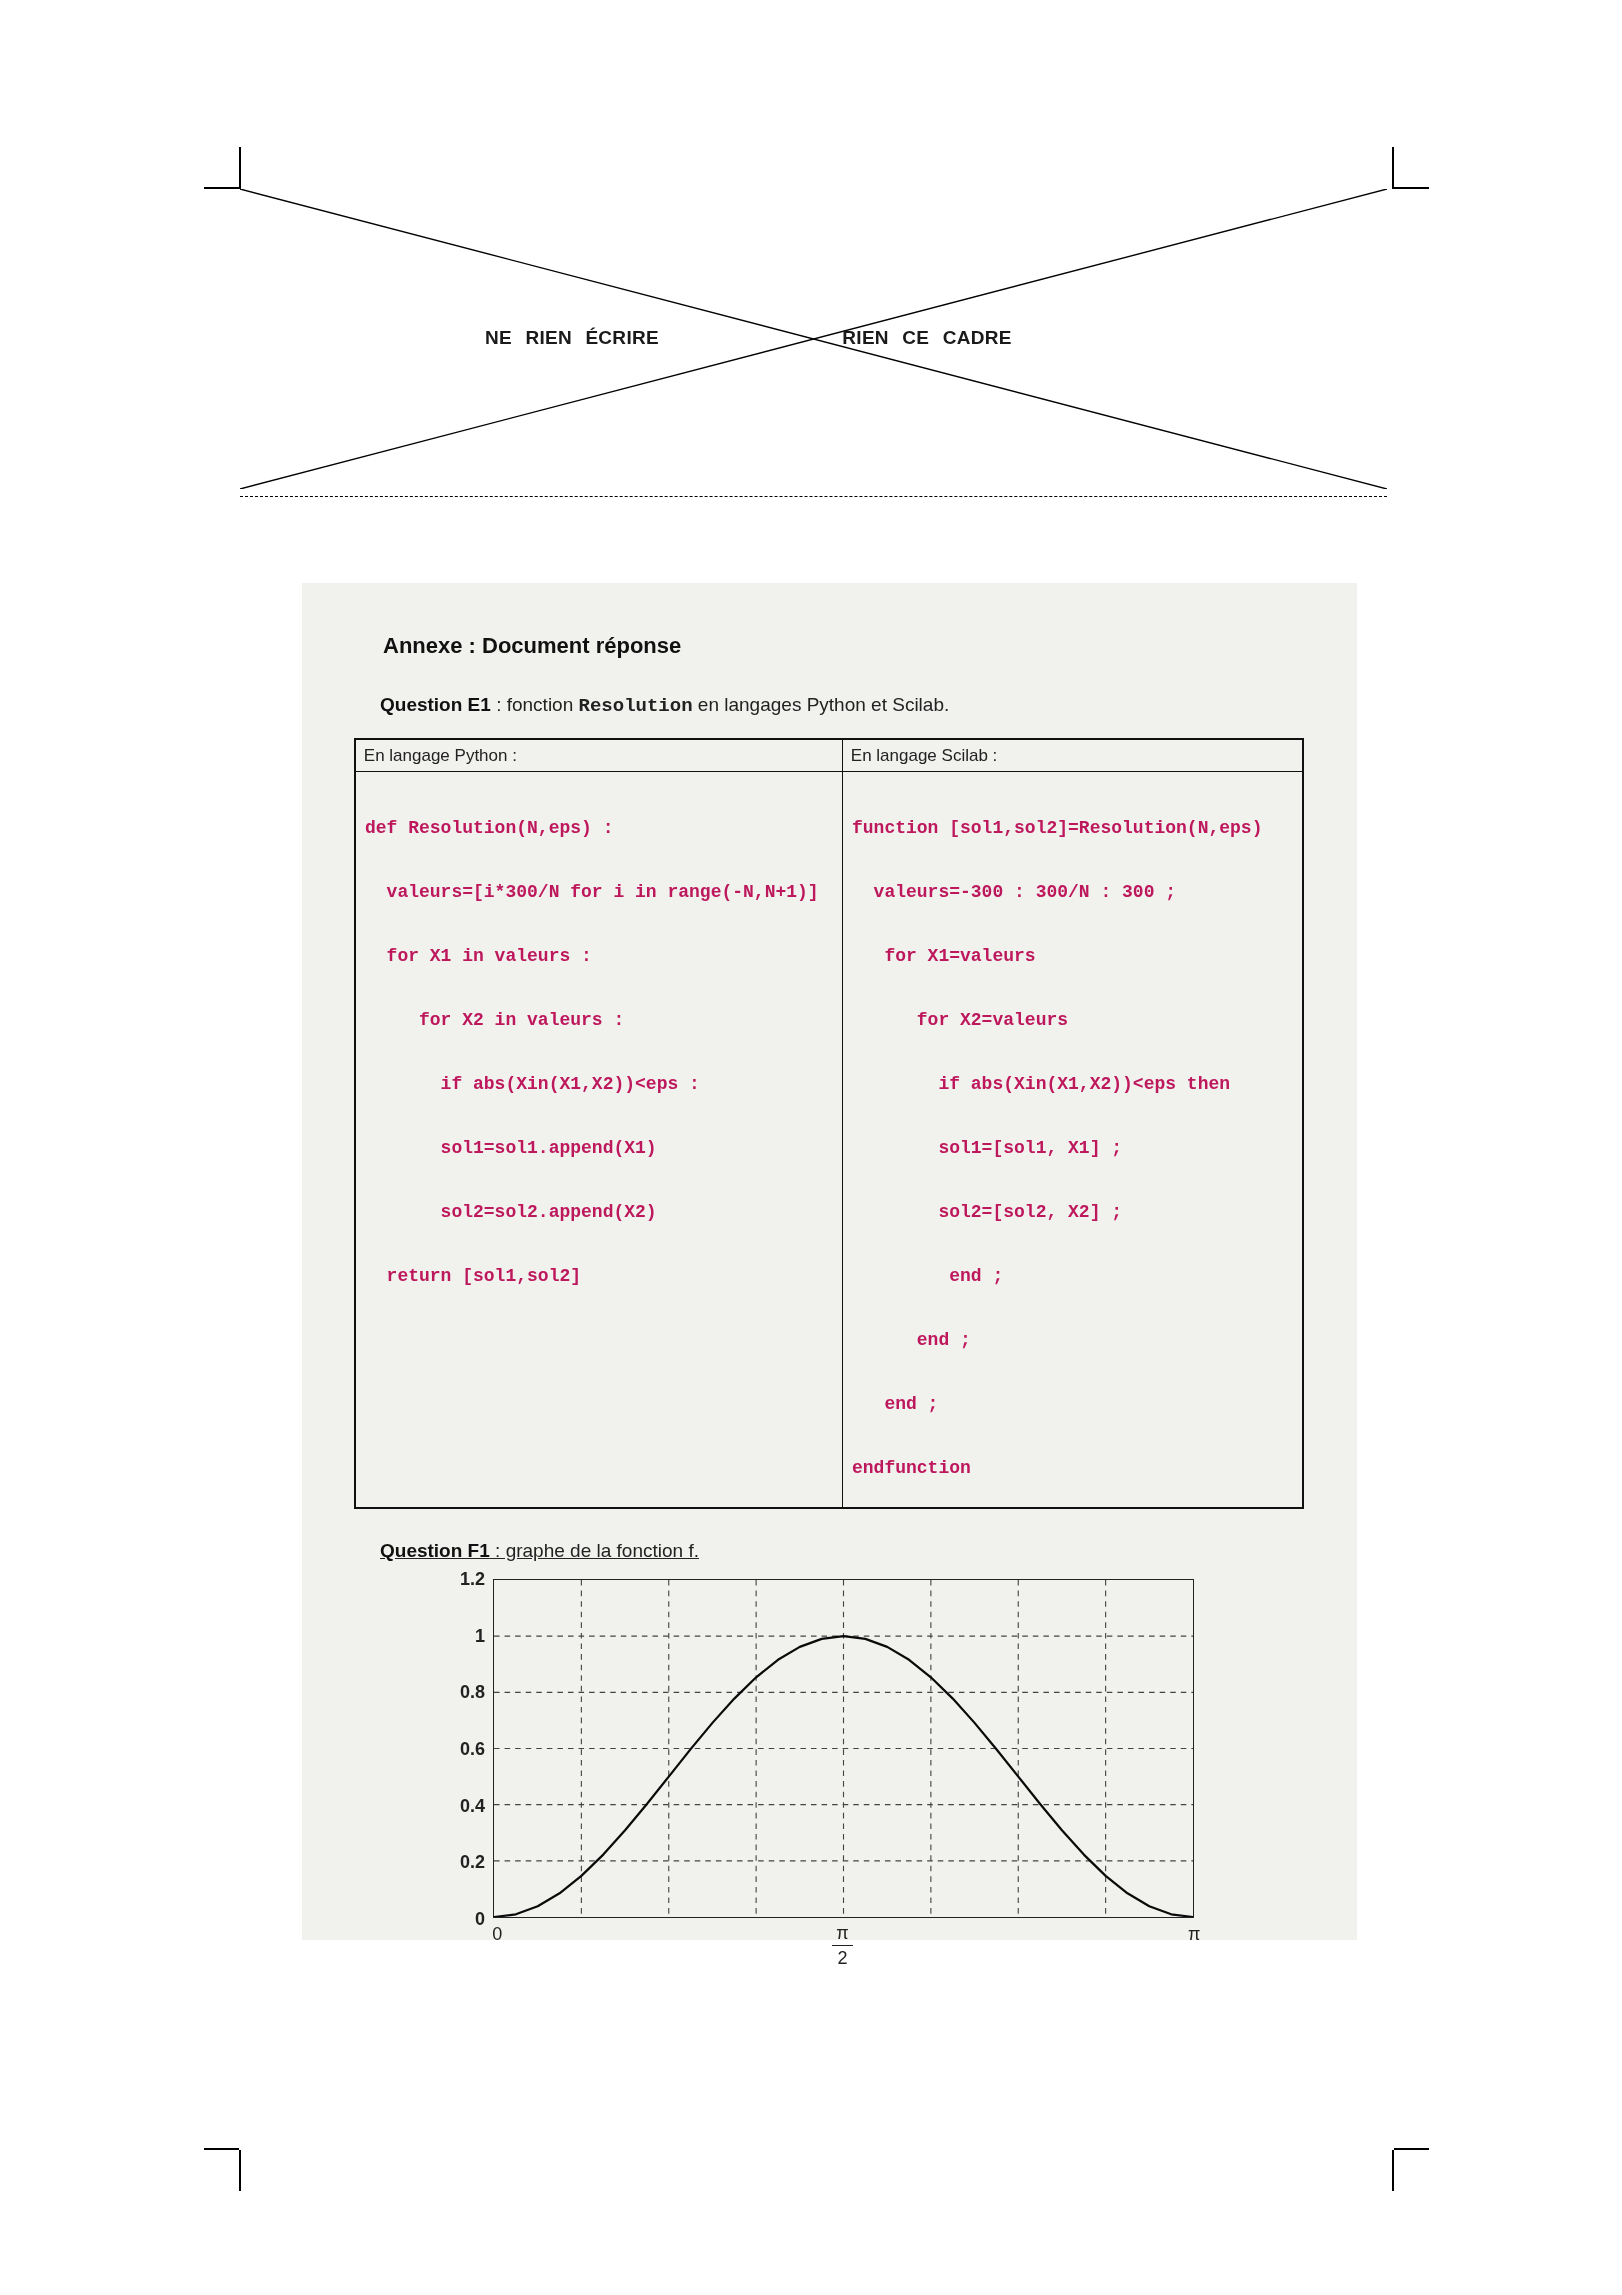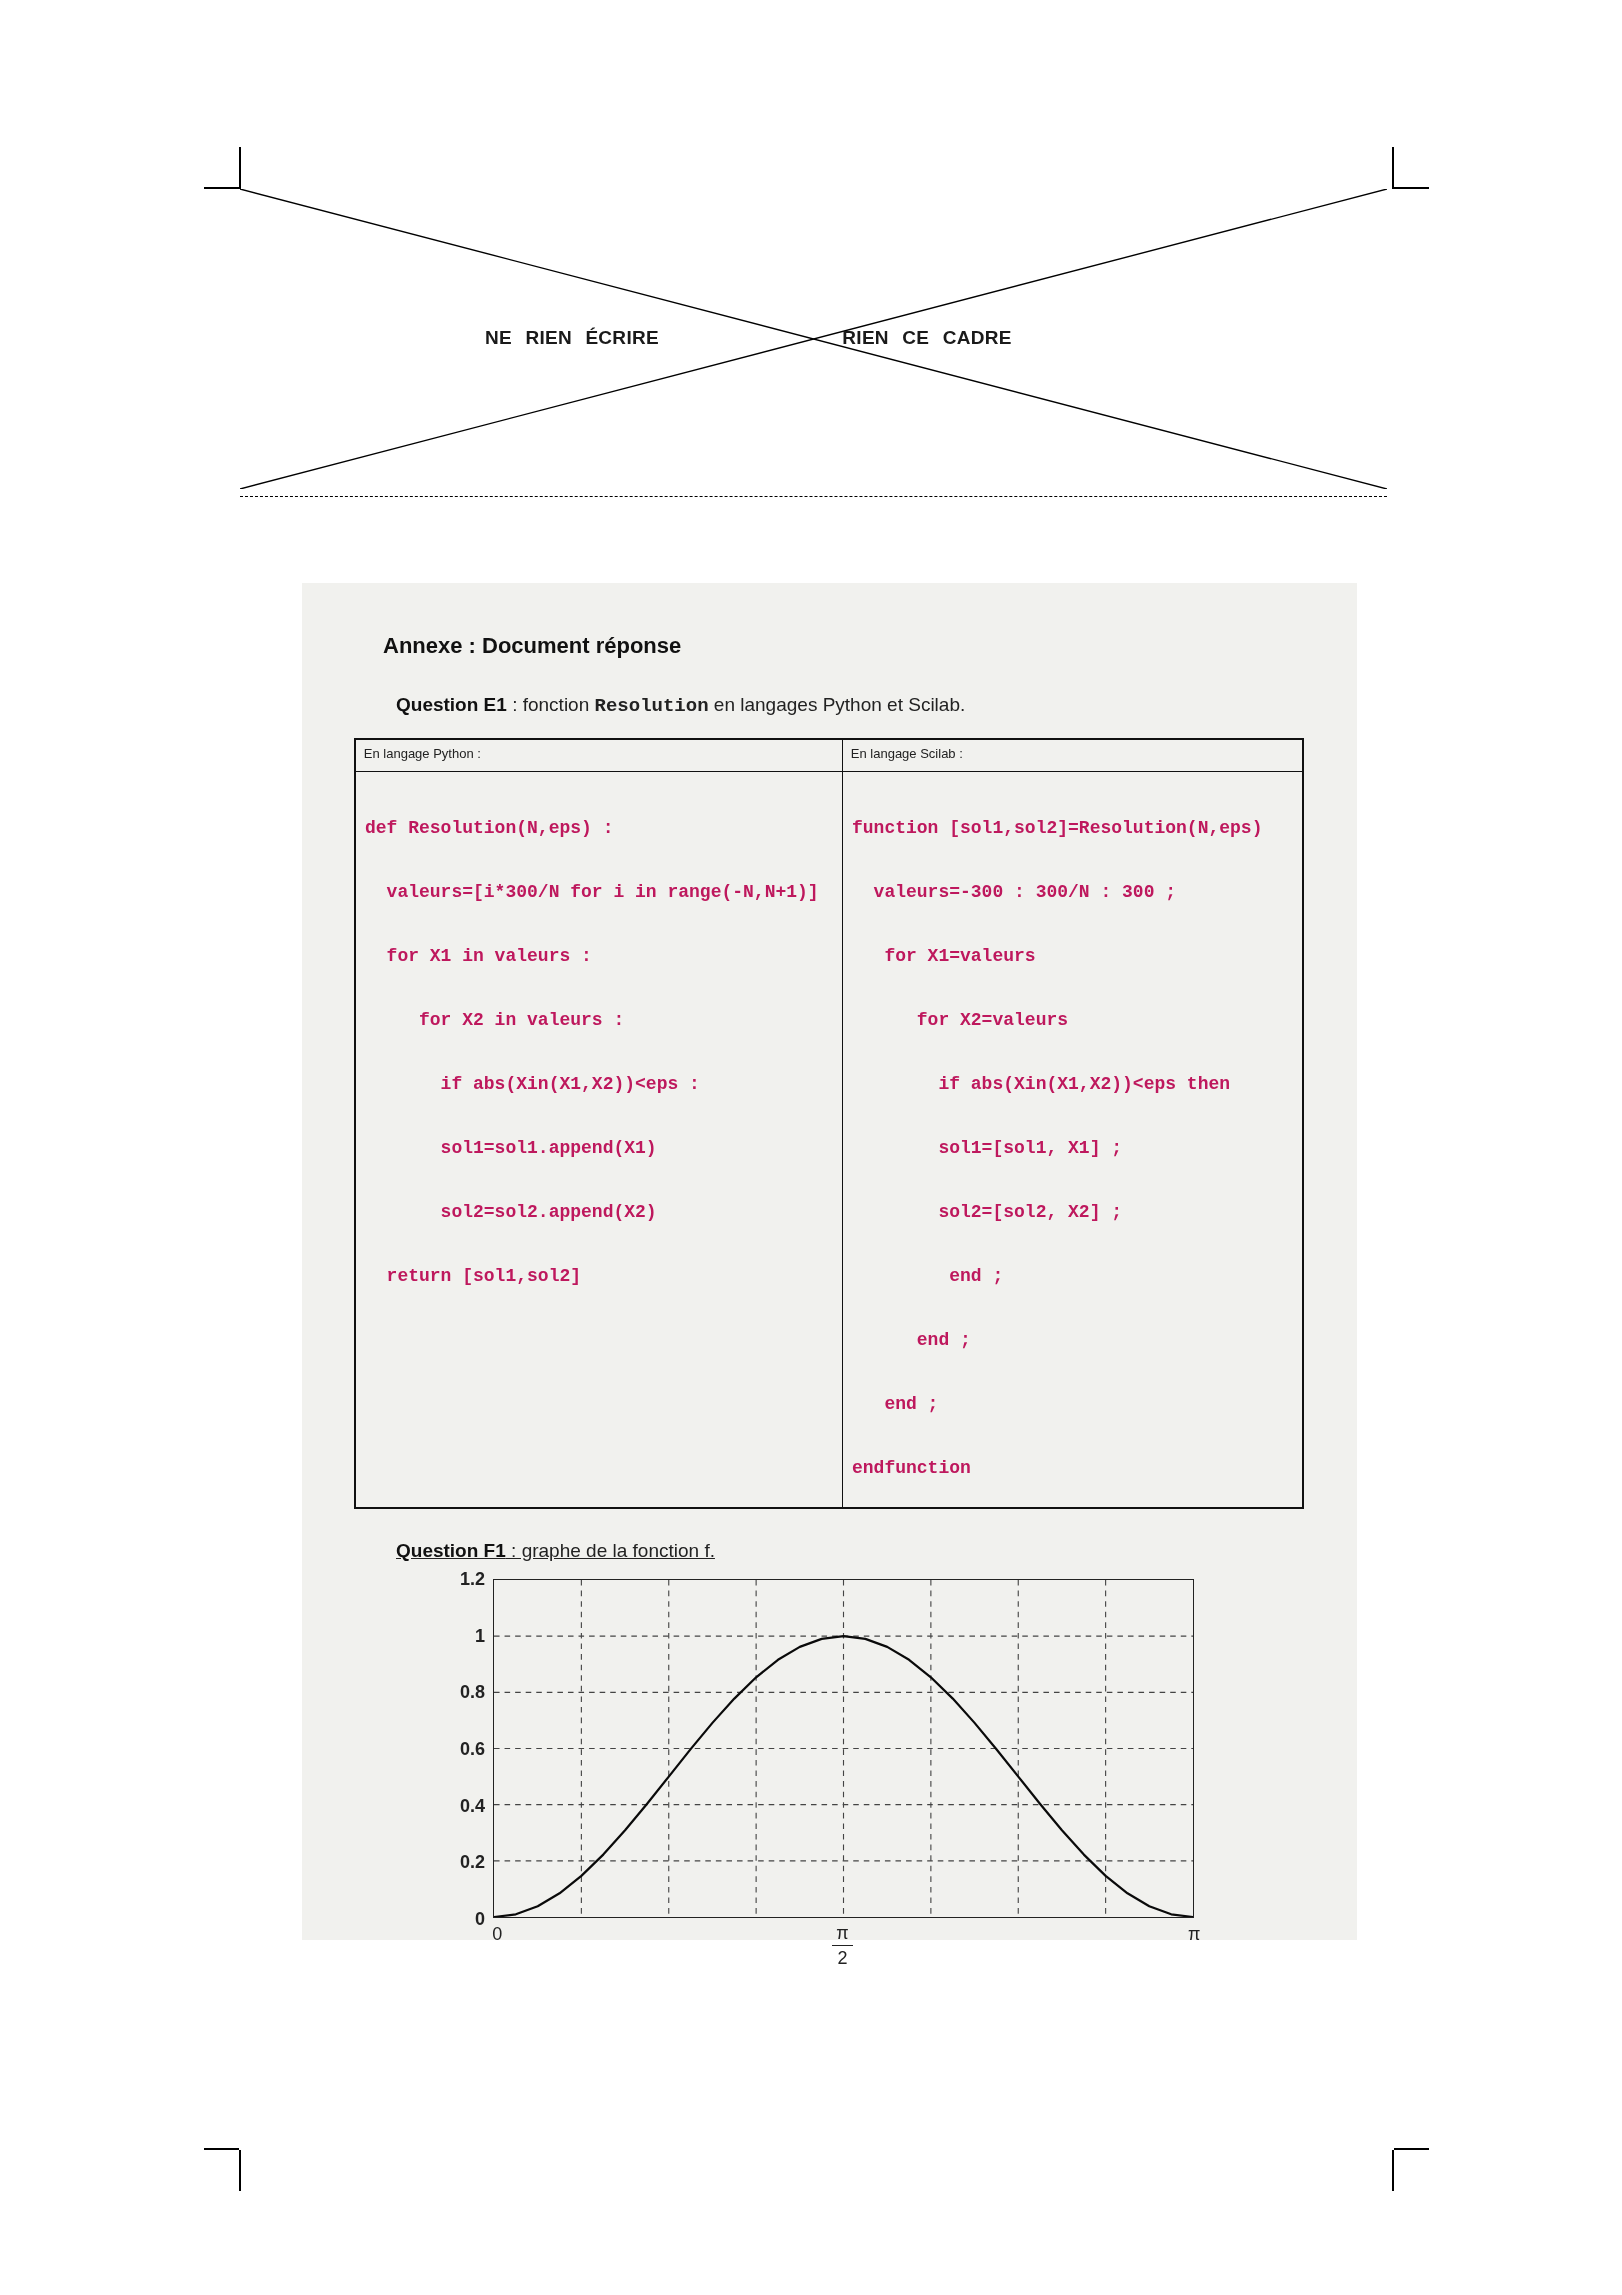--- a/index.html
+++ b/index.html
@@ -21,36 +21,36 @@
   }
   #frame-label-left  { left:433px;  width:278px; }
   #frame-label-right { left:788px; width:278px; }
 
   .cutline { position:absolute; left:240px; top:496px; width:1147px; height:0; border-top:1.7px dashed #000; }
 
   .panel { position:absolute; left:302px; top:583px; width:1055px; height:1357px; background:#f1f1ee; }
 
   .annexe-title { position:absolute; left:81px; top:50px; font-size:22px; font-weight:bold; color:#111; }
 
-  .question { position:absolute; font-size:19px; color:#222;margin-left:16px; }
+  .question { position:absolute; font-size:19px; color:#222; }
   #question-e1 { left:78px; top:111px; }
   #question-f1 { left:78px; top:957px;text-decoration:underline; }
   .q-label { font-weight:bold; color:#111; }
   .q-code  { font-family:"Liberation Mono","DejaVu Sans Mono",monospace; font-weight:bold; }
 
   .answer-table {
     position:absolute; left:52px; top:155px; width:950px; height:771px;
     border:2.2px solid #111; background:transparent; display:flex;
   }
   .col { height:100%; }
   .col-python { width:487px; border-right:1.7px solid #111; }
   .col-scilab { flex:1; }
   .col-header {
     height:32px; border-bottom:1.7px solid #111;
-    font-size:13px; padding:5.6px 0 0 7.8px; color:#222;
+    font-size:17px; padding:5.6px 0 0 7.8px; color:#222;
   }
   .code {
     padding:24.4px 0 0 9px;
     font-family:"Liberation Mono","DejaVu Sans Mono",monospace;
     font-weight:700; font-size:18px; line-height:64px;
     white-space:pre; color:#be185d;
   }
 
   .plot {
     position:absolute; left:191px; top:996px; width:701px; height:339px;

